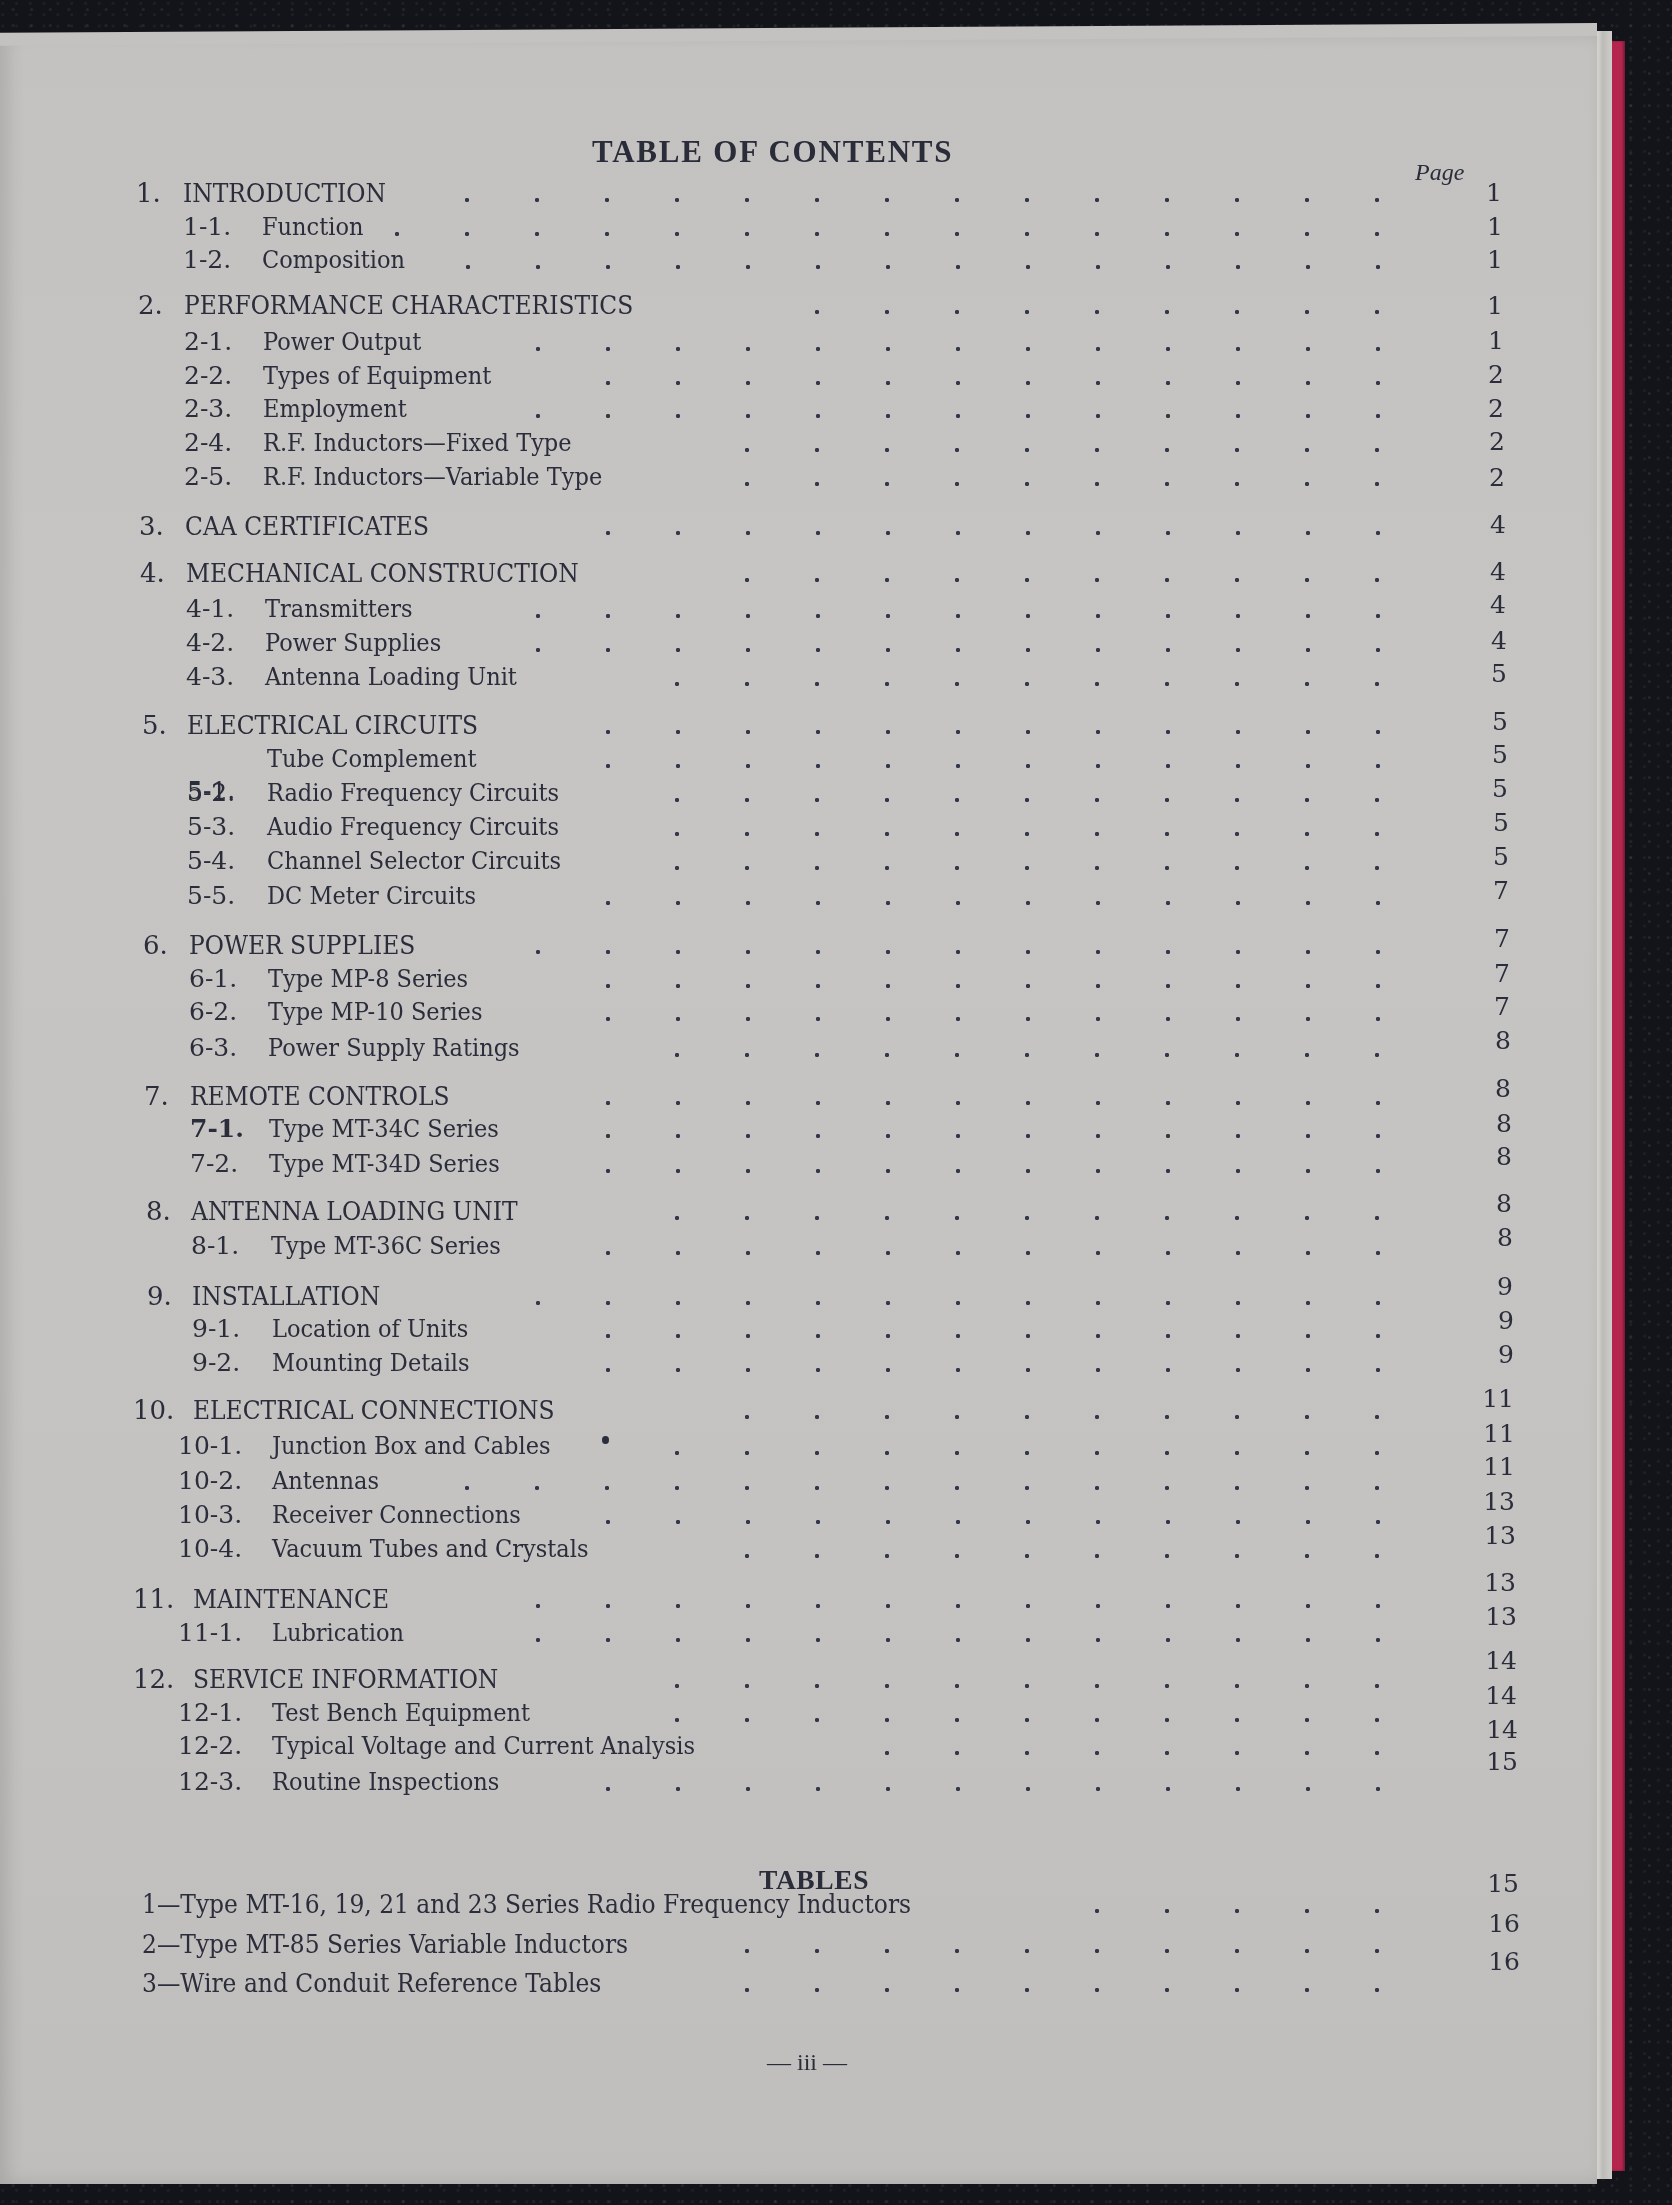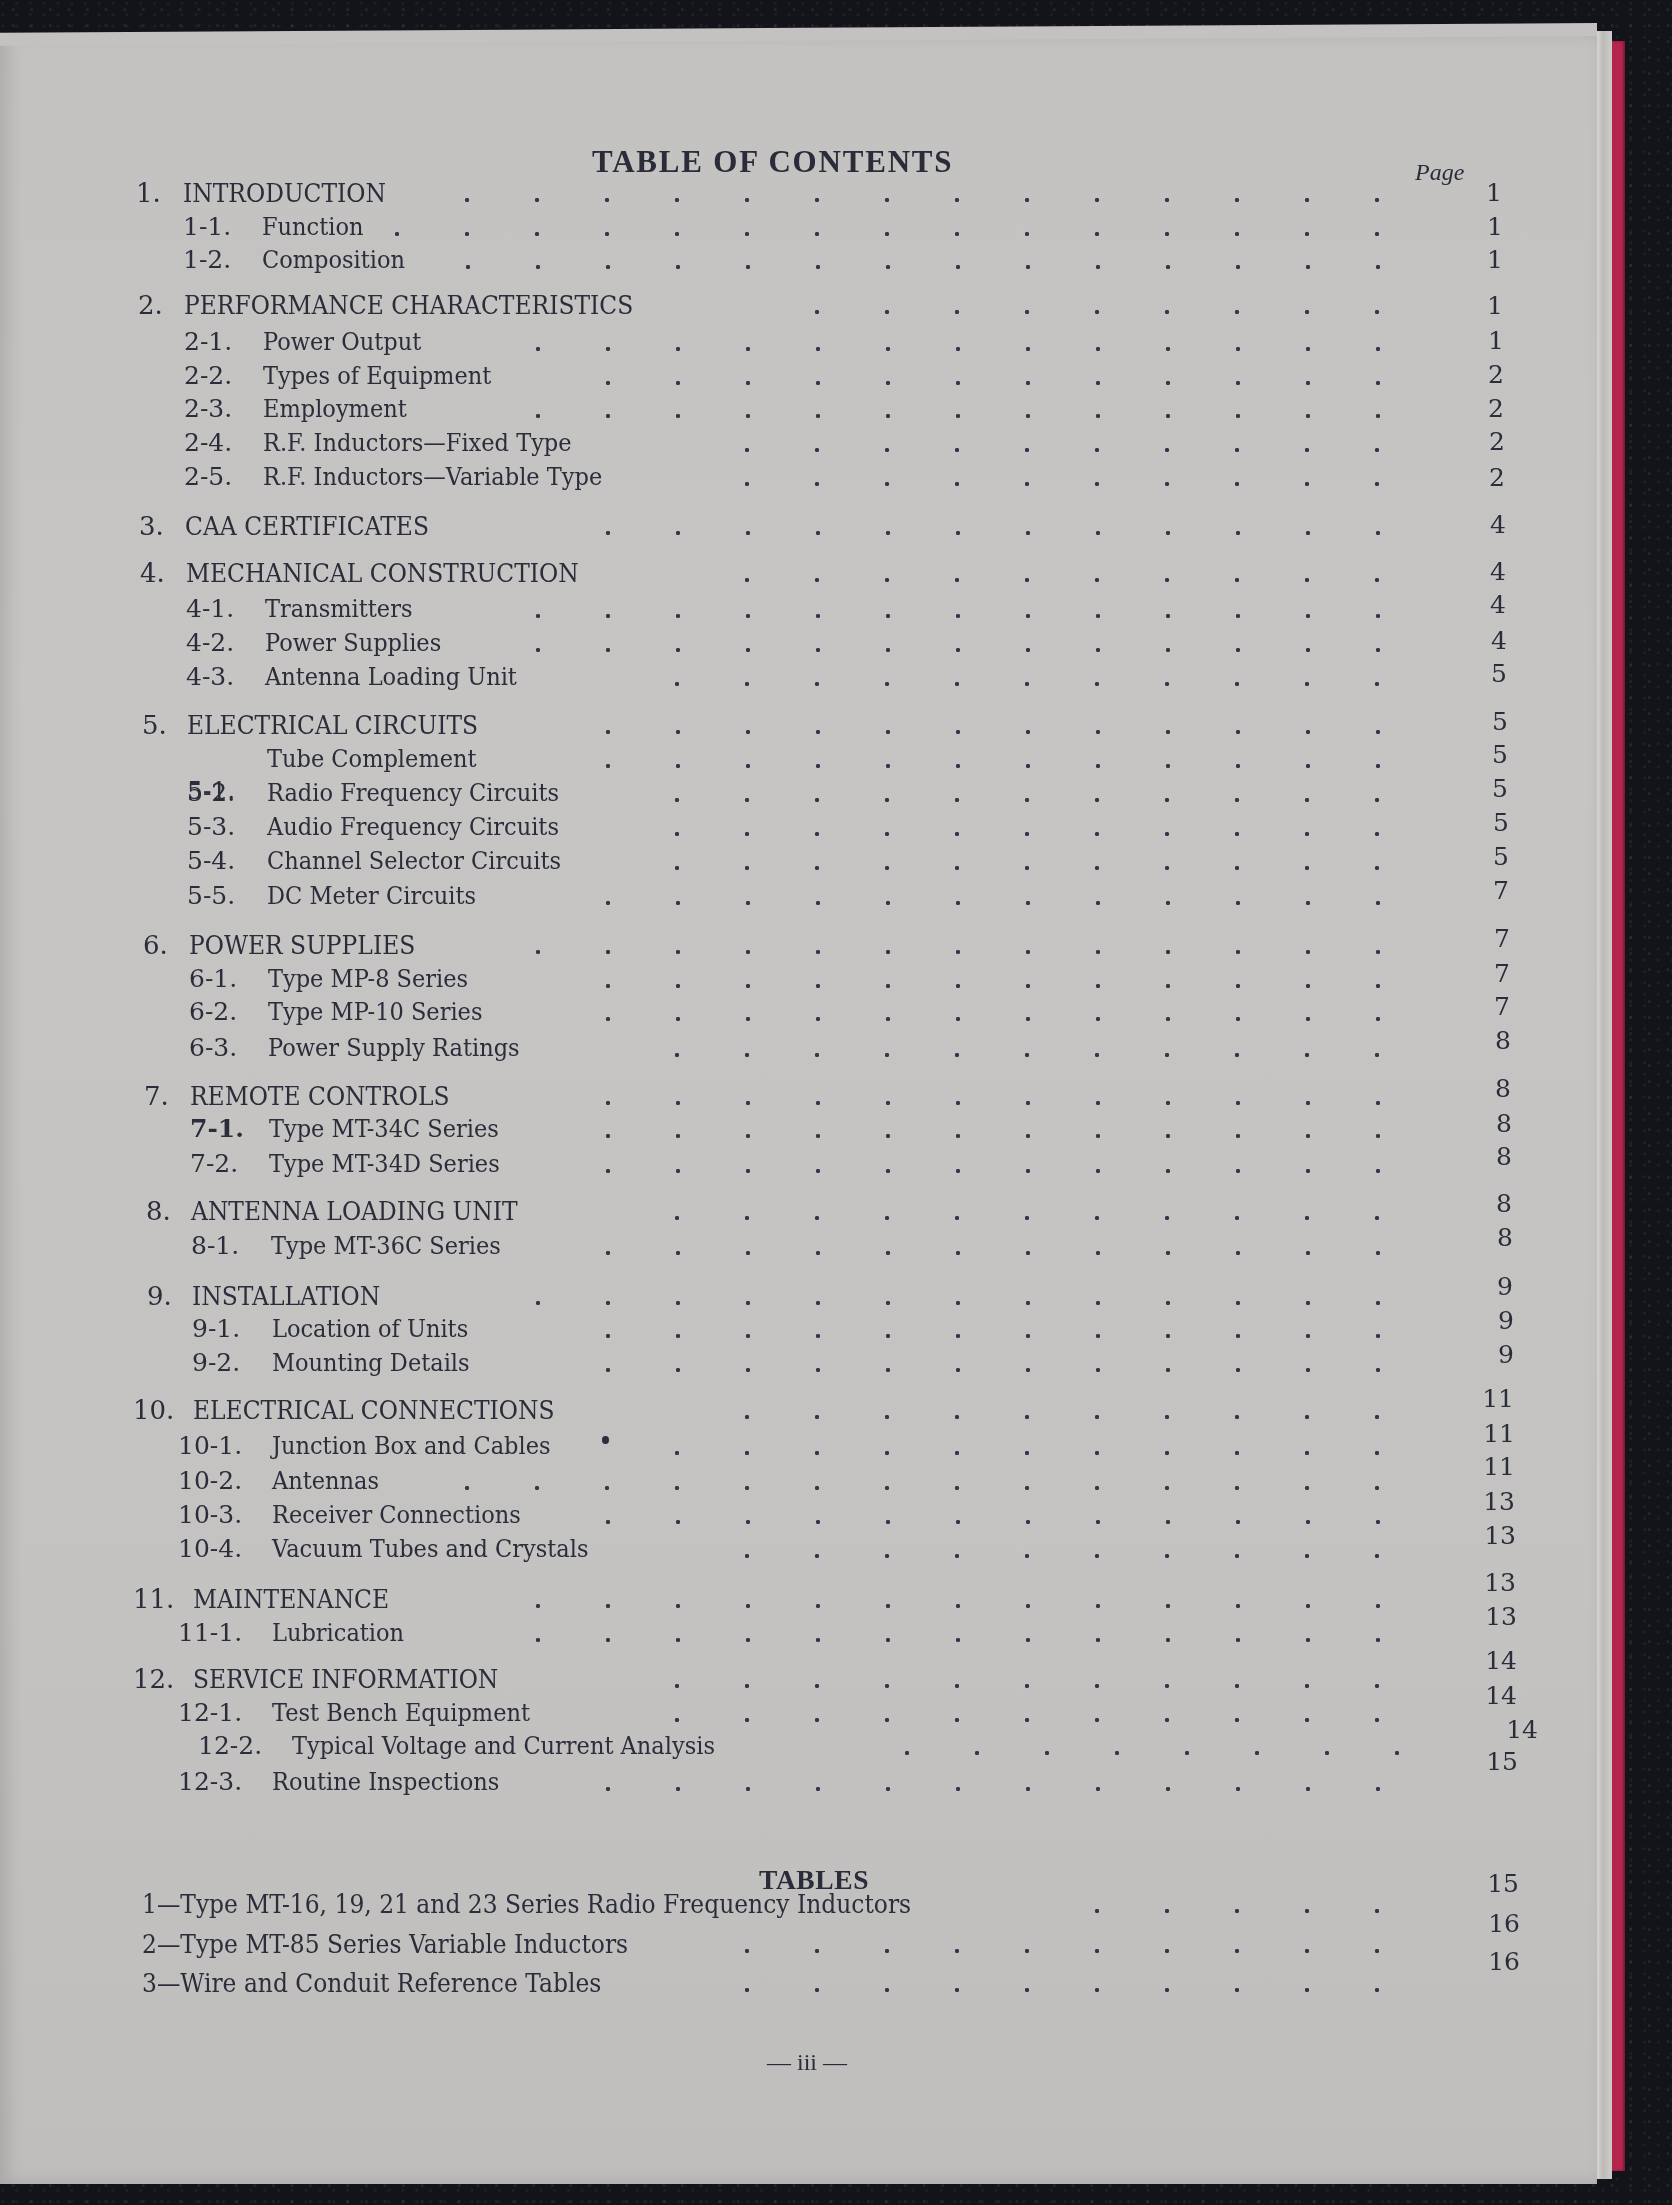--- a/index.html
+++ b/index.html
@@ -31,21 +31,21 @@
     box-shadow: inset 7.2px 0 18px rgba(0,0,0,0.12);
   }
   .paper::before {
     content: ""; position: absolute; left: 0; right: 0; top: -9.6px; height: 13px;
     background: #c3c2c0; border-radius: 0 0 0 0;
     transform: skewY(-0.35deg); transform-origin: right top;
   }
   .ink { color: #2a2c3a; }
   .abs { position: absolute; white-space: nowrap; }
   .title {
-    left: 592px; top: 111px; font-size: 31px; font-weight: bold; letter-spacing: 1.8px;
+    left: 592px; top: 101px; font-size: 31px; font-weight: bold; letter-spacing: 1.8px;
     font-family: "Liberation Serif", serif; transform: scaleX(1.0);
   }
   .pagehdr { left: 1415px; top: 126px; font-size: 24px; font-style: italic; font-family: "Liberation Serif", serif; }
   .row { position: absolute; left: 0; width: 1597px; height: 36px; }
   .num, .lbl, .pg {
     position: absolute; white-space: nowrap; font-family: "DejaVu Serif", serif;
     font-size: 26px; color: #2b2d3b; line-height: 1;
   }
   .lbl { transform-origin: left center; transform: scaleX(0.9); }
   .sub .num { font-size: 25px; }
@@ -311,21 +311,21 @@
         <span class="lbl" style="left: 193px;">SERVICE INFORMATION</span>
         <span class="leaders" style="left: 622px; width: 790px;"></span>
         <span class="pg" style="left: 1463px; top: -18px;">14</span>
       </div>
       <div class="row sub" style="top: 1667px;">
         <span class="num" style="left: 178px;">12-1.</span>
         <span class="lbl" style="left: 272px;">Test Bench Equipment</span>
         <span class="leaders" style="left: 622px; width: 790px;"></span>
         <span class="pg" style="left: 1463px; top: -17.4px;">14</span>
       </div>
-      <div class="row sub" style="top: 1700px; margin-left: 20px;">
+      <div class="row sub" style="top: 1700px;">
         <span class="num" style="left: 178px;">12-2.</span>
         <span class="lbl" style="left: 272px;">Typical Voltage and Current Analysis</span>
         <span class="leaders" style="left: 832px; width: 580px;"></span>
         <span class="pg" style="left: 1464px; top: -16px;">14</span>
       </div>
       <div class="row sub" style="top: 1736px;">
         <span class="num" style="left: 178px;">12-3.</span>
         <span class="lbl" style="left: 272px;">Routine Inspections</span>
         <span class="leaders" style="left: 557px; width: 856px;"></span>
         <span class="pg" style="left: 1464px; top: -20.3px;">15</span>

